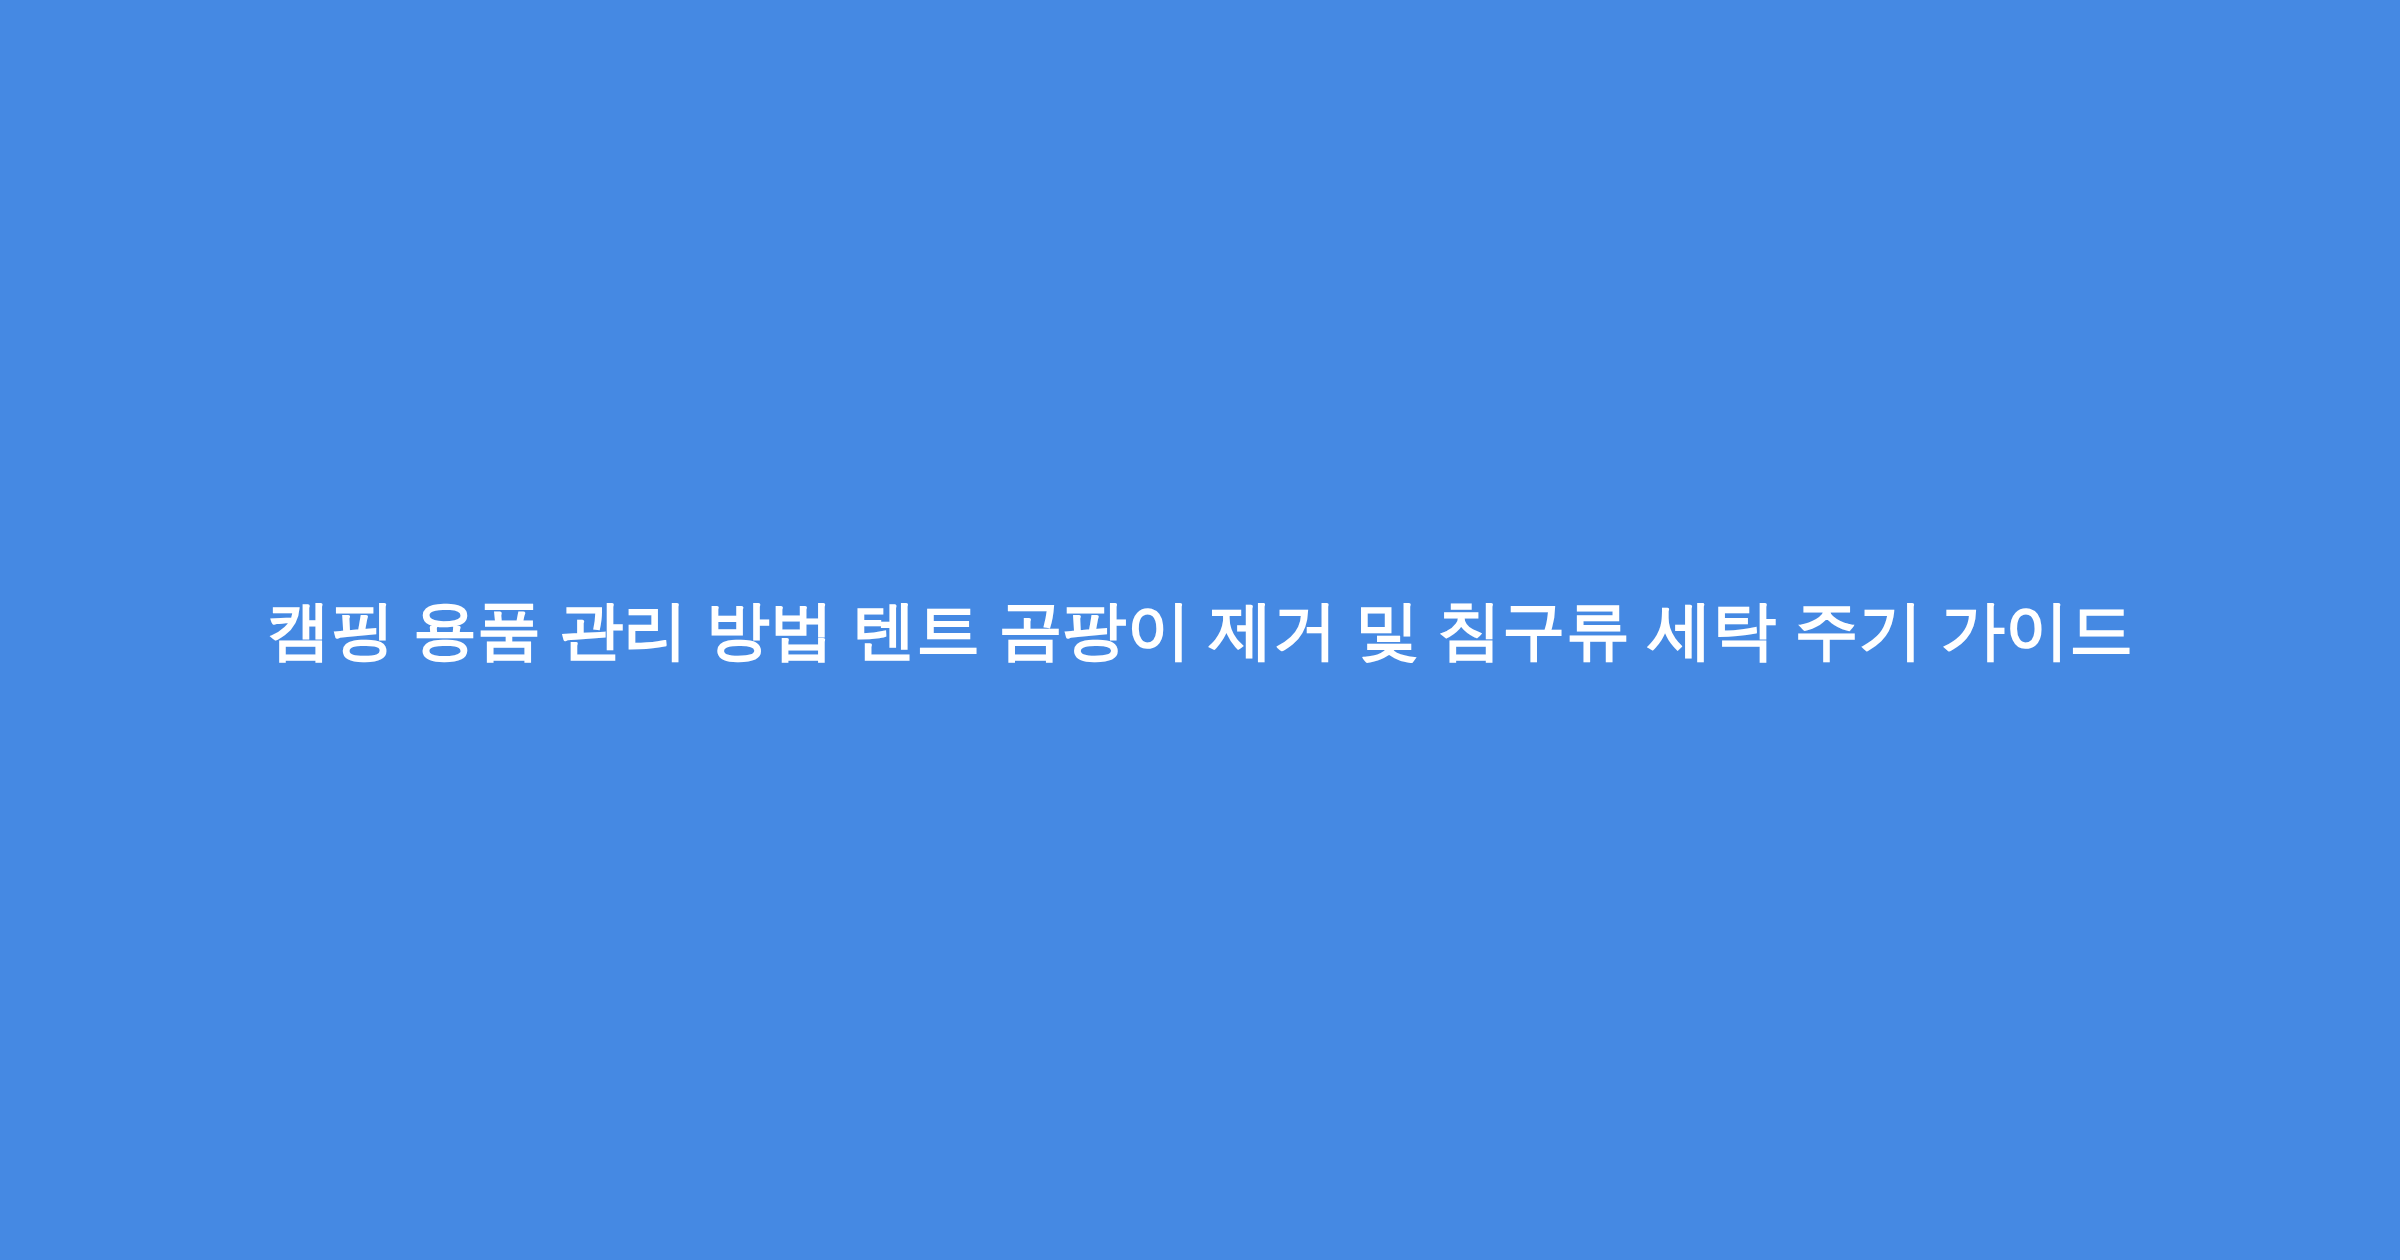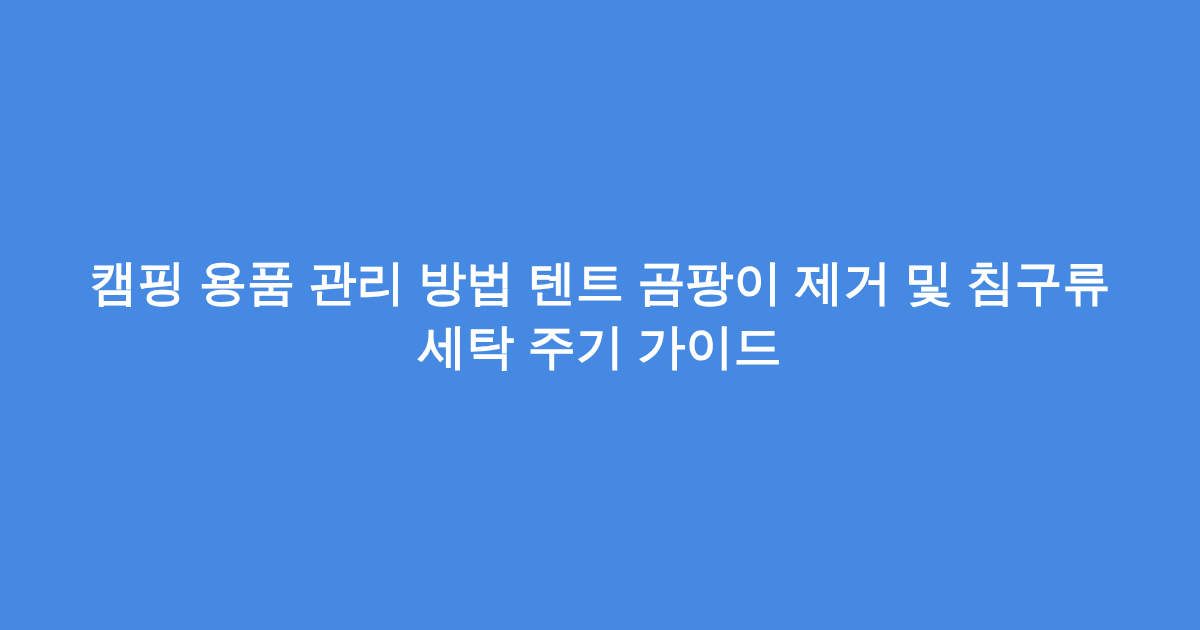--- a/index.html
+++ b/index.html
@@ -35,21 +35,21 @@
     display: flex;
     flex-direction: column;
     align-items: center;
     justify-content: center;
   }
 
   .og-card__title {
     margin: 0;
     color: #ffffff;
     font-family: "Liberation Sans", "DejaVu Sans", sans-serif;
-    font-size: 48px;
+    font-size: 32px;
     font-weight: 700;
     line-height: 64px;
     letter-spacing: 0.1px;
     text-align: center;
     word-break: keep-all;
     overflow-wrap: break-word;
     text-rendering: optimizeLegibility;
     -webkit-font-smoothing: antialiased;
   }
 </style>

